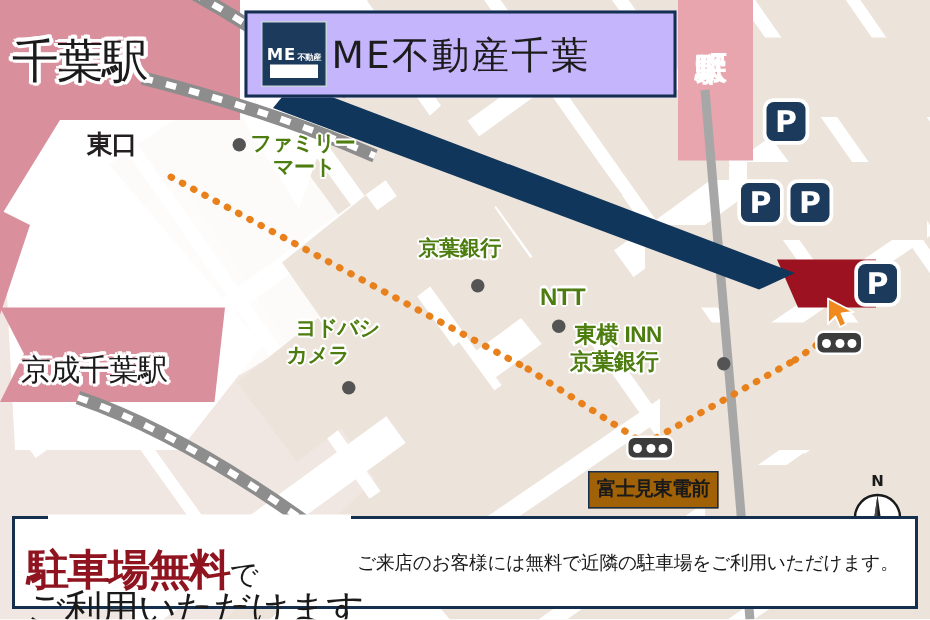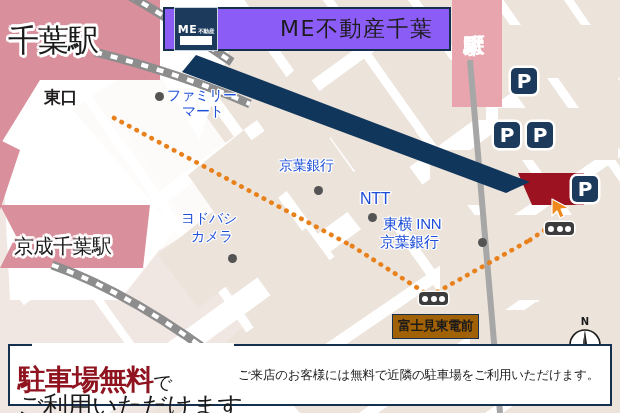--- a/index.html
+++ b/index.html
@@ -12,48 +12,48 @@
 
   
   .lbl{position:absolute;white-space:nowrap;line-height:1.06;color:#231f20;
        font-family:"DejaVu Sans","Liberation Sans",sans-serif;}
   .lbl.out{ -webkit-text-stroke:0px;
             text-shadow:
              1.6px 0 #fff,-1.6px 0 #fff,0 1.6px #fff,0 -1.6px #fff,
              1.2px 1.2px #fff,-1.2px 1.2px #fff,1.2px -1.2px #fff,-1.2px -1.2px #fff;}
   .poi{position:absolute;}
   .poi .dot{position:absolute;width:9px;height:9px;border-radius:50%;background:#545454;}
-  .poi .nm{position:absolute;white-space:nowrap;font-size:14px;font-weight:400;
-           color:#1d4ed8;line-height:1.1;letter-spacing:-.3px;
+  .poi .nm{position:absolute;white-space:nowrap;font-size:14px;font-weight:700;
+           color:#4d7c0f;line-height:1.1;letter-spacing:-.3px;
            text-shadow:1.4px 0 #fff,-1.4px 0 #fff,0 1.4px #fff,0 -1.4px #fff,
                        1px 1px #fff,-1px 1px #fff,1px -1px #fff,-1px -1px #fff;}
 
   
   .station-txt{position:absolute;font-weight:400;color:#1a1a1a;white-space:nowrap;
       font-family:"DejaVu Sans","Liberation Sans",sans-serif;letter-spacing:0px;
       text-shadow:
         2.6px 0 #fff,-2.6px 0 #fff,0 2.6px #fff,0 -2.6px #fff,
         1.9px 1.9px #fff,-1.9px 1.9px #fff,1.9px -1.9px #fff,-1.9px -1.9px #fff,
         2.6px 1.3px #fff,-2.6px 1.3px #fff,1.3px 2.6px #fff,1.3px -2.6px #fff;}
   .station-vert{position:absolute;color:#fff;font-weight:700;writing-mode:vertical-rl;
       font-family:"DejaVu Sans","Liberation Sans",sans-serif;line-height:1.0;}
 
   
-  #logoplate{position:absolute;left:163px;top:7px;width:288px;height:44px;
-     background:#8b5cf6;border:2.5px solid #15304f;box-sizing:border-box;
-     display:flex;align-items:center;padding-left:9px;z-index:30;gap:40px;}
+  #logoplate{position:absolute;left:163px;top:7px;width:288px;height:58px;
+     background:#c4b5fd;border:2.5px solid #15304f;box-sizing:border-box;
+     display:flex;align-items:center;padding-left:9px;z-index:30;}
   #logomark{width:44px;height:44px;background:#1b3a5c;border:1.5px solid #c9d3de;
      box-sizing:border-box;position:relative;flex:0 0 auto;
      display:flex;flex-direction:column;align-items:center;justify-content:center;}
   #logomark .me{color:#fff;font-size:11px;font-weight:700;letter-spacing:.5px;
      font-family:"DejaVu Sans","Liberation Sans",sans-serif;display:flex;align-items:baseline;gap:1px;}
   #logomark .me small{font-size:5.5px;letter-spacing:-.2px;}
   #logomark .bar{position:absolute;left:5px;right:5px;bottom:5px;height:9px;background:#fff;}
-  #logotext{font-size:22px;color:#1c1c1c;font-weight:400;letter-spacing:1.5px;
-     margin-left:22px;font-family:"DejaVu Sans","Liberation Sans",sans-serif;white-space:nowrap;}
+  #logotext{font-size:25px;color:#1c1c1c;font-weight:400;letter-spacing:1.5px;
+     margin-left:3px;font-family:"DejaVu Sans","Liberation Sans",sans-serif;white-space:nowrap;}
 
   
   .pmark{position:absolute;width:26px;height:26px;background:#1b3a5c;border-radius:5px;
      box-shadow:0 0 0 2.5px #fff;color:#fff;font-size:20px;font-weight:700;
      display:flex;align-items:center;justify-content:center;
      font-family:"DejaVu Sans","Liberation Sans",sans-serif;line-height:1;z-index:20;}
 
   
   .signal{position:absolute;width:29px;height:13px;background:#3c3c3c;border-radius:4px;
      box-shadow:0 0 0 1.6px #fff;display:flex;align-items:center;justify-content:space-evenly;z-index:22;}
@@ -186,36 +186,36 @@
     </g>
   </svg>
   </div>
 
   <div class="station-txt" style="left:8px;top:20px;font-size:31px;letter-spacing:-1px;">千葉駅</div>
 
   <div class="station-txt" style="left:14px;top:233px;font-size:20px;letter-spacing:-.5px;">京成千葉駅</div>
 
   <div class="station-vert" style="left:463px;top:18px;font-size:21px;letter-spacing:1px;">栄町駅</div>
 
-  <div class="lbl out" style="left:44px;top:88px;font-size:17px;font-weight:700;letter-spacing:-.5px;">東口</div>
+  <div class="lbl out" style="left:58px;top:88px;font-size:17px;font-weight:700;letter-spacing:-.5px;">東口</div>
 
   <div class="poi">
     <div class="dot" style="left:155px;top:92px;"></div>
     <div class="nm" style="left:167px;top:88px;">ファミリー</div>
     <div class="nm" style="left:182px;top:104px;">マート</div>
   </div>
 
   <div class="poi">
     <div class="dot" style="left:314px;top:186px;"></div>
     <div class="nm" style="left:279px;top:158px;text-align:center;">京葉銀行</div>
   </div>
 
   <div class="poi">
     <div class="dot" style="left:228px;top:254px;"></div>
-    <div class="nm" style="left:181px;top:211px;">ヨドバシ</div>
+    <div class="nm" style="left:197px;top:211px;">ヨドバシ</div>
     <div class="nm" style="left:191px;top:229px;">カメラ</div>
   </div>
 
   <div class="poi">
     <div class="dot" style="left:368px;top:213px;"></div>
     <div class="nm" style="left:360px;top:190px;font-size:16px;text-align:center;">NTT</div>
   </div>
 
   <div class="poi">
     <div class="dot" style="left:478px;top:238px;"></div>

